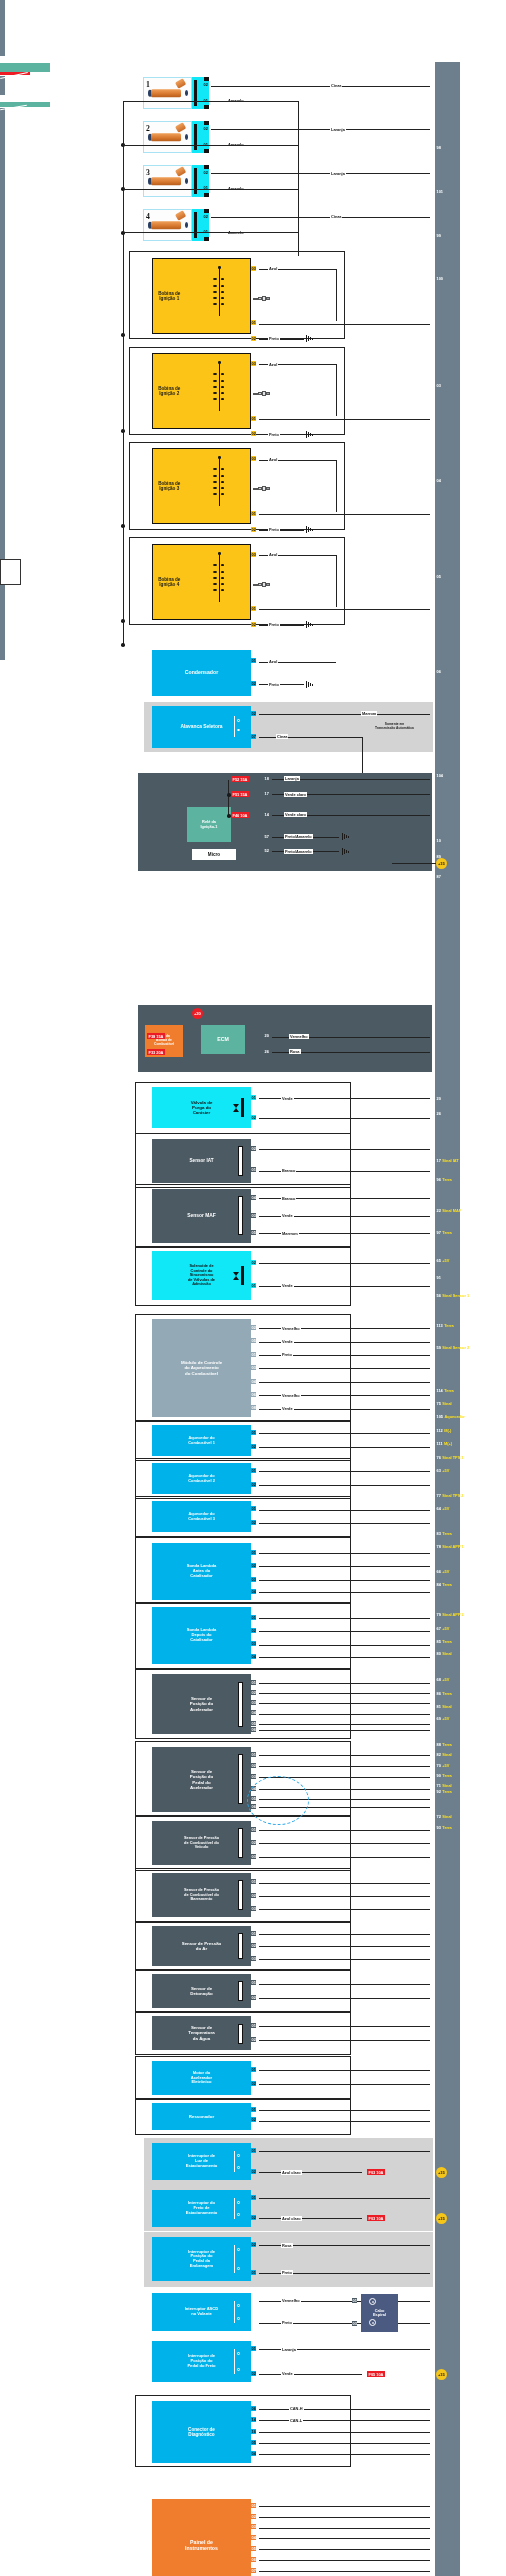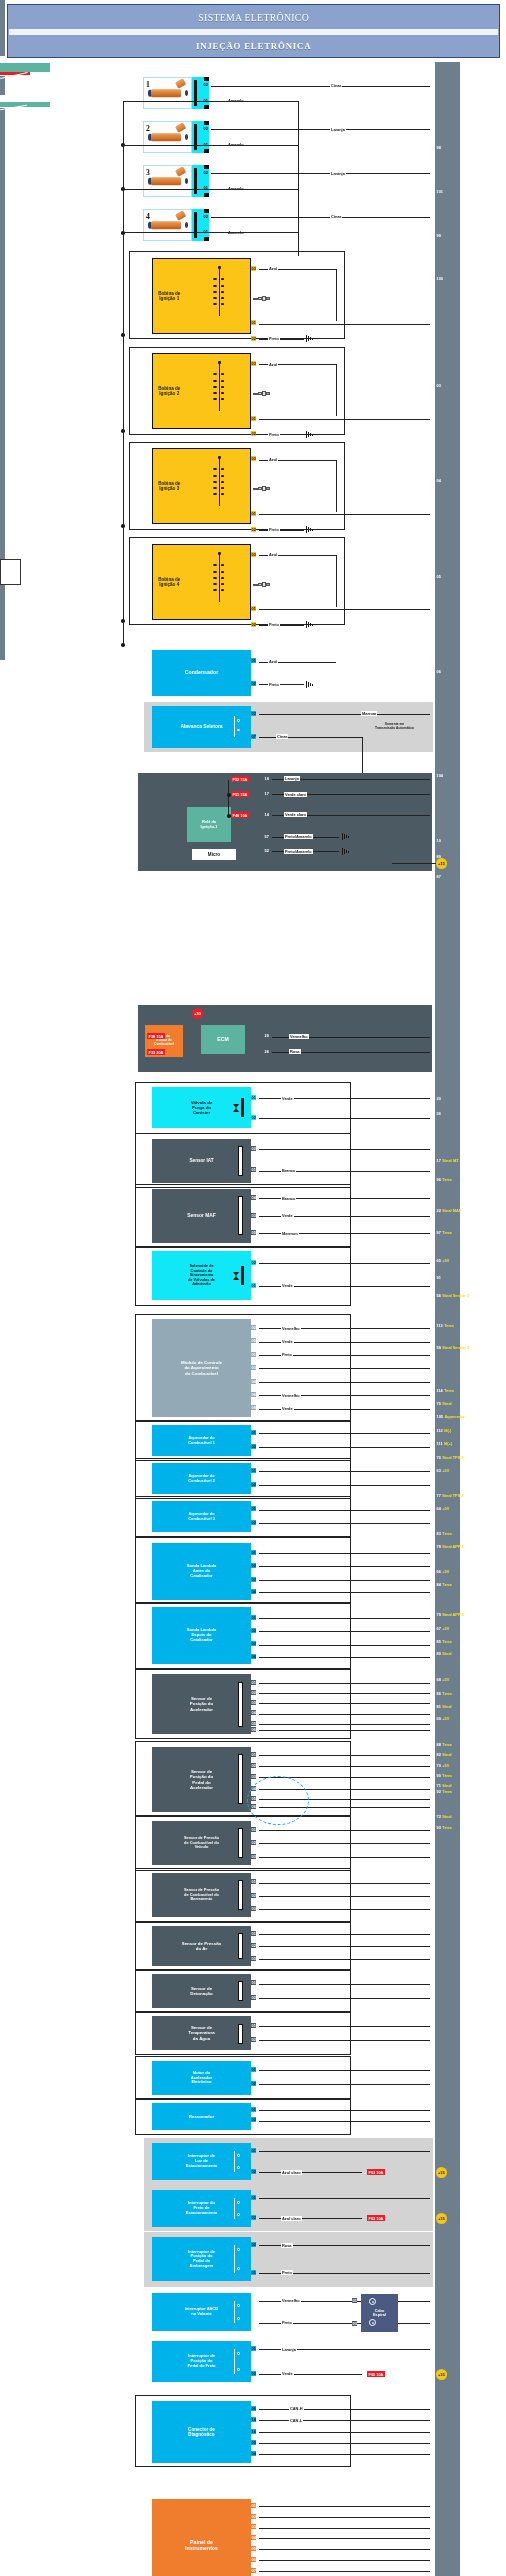--- a/index.html
+++ b/index.html
@@ -123,29 +123,20 @@
                  border-radius:50%; border:1px solid #ffffff; }
 
   .dashcurve{ position:absolute; border:1px dashed #2aa8e8; border-radius:50%;
               background:transparent; }
 </style>
 </head>
 <body>
 
 <div id="page">
 
-  <div class="hdr-outer">
-    <div class="hdr-top">
-      <span>SISTEMA ELETRÔNICO</span>
-    </div>
-    <div class="hdr-sep"></div>
-    <div class="hdr-bot">
-      <span>INJEÇÃO ELETRÔNICA</span>
-    </div>
-  </div>
 
   <div class="ecu-rail">
       <div class="pin-row" style="top: 82px;"><span class="pn">98</span></div>
       <div class="pin-row" style="top: 126px;"><span class="pn">101</span></div>
       <div class="pin-row" style="top: 170px;"><span class="pn">99</span></div>
       <div class="pin-row" style="top: 213px;"><span class="pn">100</span></div>
       <div class="pin-row" style="top: 320px;"><span class="pn">03</span></div>
       <div class="pin-row" style="top: 415px;"><span class="pn">04</span></div>
       <div class="pin-row" style="top: 511px;"><span class="pn">05</span></div>
       <div class="pin-row" style="top: 606px;"><span class="pn">06</span></div>

